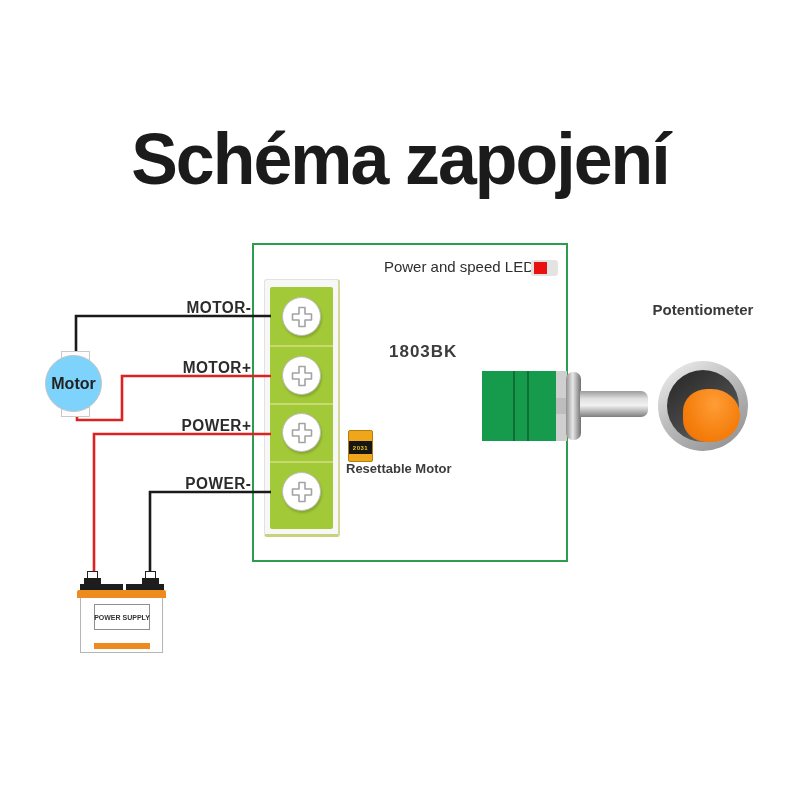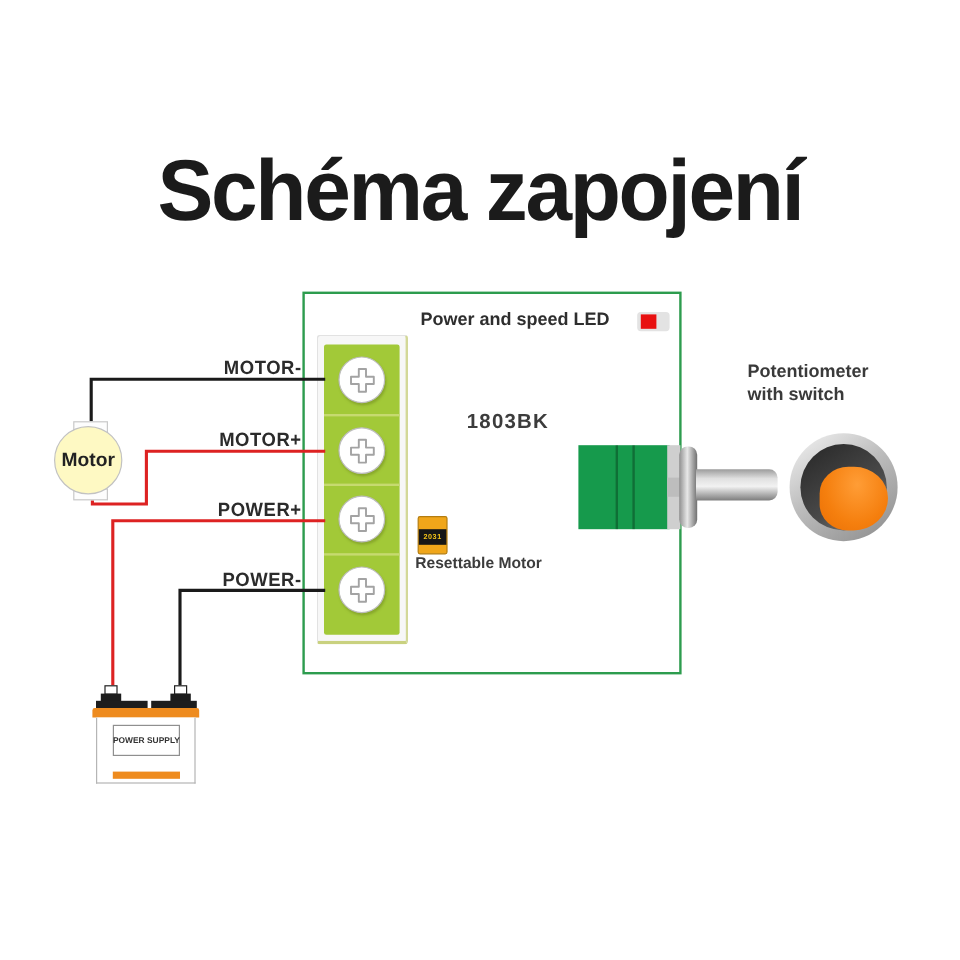--- a/index.html
+++ b/index.html
@@ -11,22 +11,22 @@
     position:absolute; left:0; top:118px; width:800px; text-align:center;
     font-size:72px; font-weight:bold; letter-spacing:-2px; color:#1b1b1b;
     transform:scaleX(.97);
   }
 
   
   .pcb-box { position:absolute; left:252px; top:243px; width:316px; height:319px;
     border:2px solid #2d9c4e; background:#ffffff; }
 
   
-  .led-label { position:absolute; left:312px; top:258px; width:196px; text-align:right;
-    font-size:15px; font-weight:bold; color:#2e2e2e; }
+  .led-label { position:absolute; left:338px; top:258px; width:196px; text-align:right;
+    font-size:15px; font-weight:normal; color:#2e2e2e; }
   .led { position:absolute; left:531px; top:260px; width:27px; height:16px;
     background:#e3e3e3; border-radius:3px; }
   .led-chip { position:absolute; left:3px; top:2px; width:13px; height:12px; background:#e81010; }
 
   .model-label { position:absolute; left:389px; top:342px; font-size:17px; font-weight:bold;
     color:#3c3c3c; letter-spacing:1px; }
 
   
   .tb { position:absolute; left:264px; top:279px; width:76px; height:258px;
     background:#f7f7f7; border:1px solid #e2e2e2; border-right:2px solid #d3d898;
@@ -49,21 +49,21 @@
   
   .wires { position:absolute; left:0; top:0; }
 
   
   .wire-label { position:absolute; left:124px; width:130px; text-align:right;
     font-size:16px; font-weight:bold; color:#2b2b2b; letter-spacing:.5px; transform:scaleX(.96); }
 
   
   .motor-tab { position:absolute; width:29px; height:10px; background:#fdfdfd; border:1px solid #c9c9c9; }
   .motor-body { position:absolute; left:45px; top:355px; width:57px; height:57px; border-radius:50%;
-    background:#fef9c3; border:1.5px solid #c2c2c2;
+    background:#7dd3fc; border:1.5px solid #c2c2c2;
     display:flex; align-items:center; justify-content:center;
     font-size:16px; font-weight:bold; color:#222222; }
 
   
   .batt-cap { position:absolute; width:11px; height:8px; background:#ffffff; border:1.5px solid #222; top:571px; }
   .batt-post { position:absolute; width:17px; height:8px; background:#1d1d1d; top:578px; }
   .batt-bar { position:absolute; height:7px; background:#1d1d1d; top:584px; }
   .batt-orange { position:absolute; left:77px; top:590px; width:89px; height:8px;
     background:#ee8b1e; border-radius:2px 2px 0 0; }
   .batt-body { position:absolute; left:80px; top:598px; width:83px; height:55px;
@@ -85,21 +85,21 @@
   .pot-shaft { position:absolute; left:580px; top:391px; width:68px; height:26px;
     border-radius:0 7px 7px 0;
     background:linear-gradient(180deg,#9b9b9b,#e0e0e0 30%,#f2f2f2 55%,#7e7e7e); }
   .knob-outer { position:absolute; left:658px; top:361px; width:90px; height:90px; border-radius:50%;
     background:linear-gradient(145deg,#f5f5f5,#bdbdbd 45%,#8b8b8b); }
   .knob-inner { position:absolute; left:9px; top:9px; width:72px; height:72px; border-radius:50%;
     background:linear-gradient(145deg,#262626,#4a4a4a 60%,#8a8a8a); }
   .knob-orange { position:absolute; left:16px; top:19px; width:57px; height:53px;
     border-radius:46% 54% 55% 45%;
     background:radial-gradient(ellipse at 55% 28%,#ff9d36,#f57f0e 60%,#e96f05); }
-  .pot-label { position:absolute; left:623px; top:301px; width:160px; text-align:left;
+  .pot-label { position:absolute; left:623px; top:301px; width:160px; text-align:center;
     font-size:15px; font-weight:bold; color:#3a3a3a; line-height:1.25; }
 </style>
 </head>
 <body>
 
 <div class="canvas">
 
   <div class="title">Schéma zapojení</div>
 
   <div class="pcb-box"></div>
@@ -180,16 +180,15 @@
   <div class="pot-notch"></div>
   <div class="pot-collar"></div>
   <div class="pot-shaft"></div>
   <div class="knob-outer">
     <div class="knob-inner">
       <div class="knob-orange"></div>
     </div>
   </div>
   <div class="pot-label">
     <div>Potentiometer</div>
-    <div>with switch</div>
   </div>
 
 </div>
 
 </body></html>

